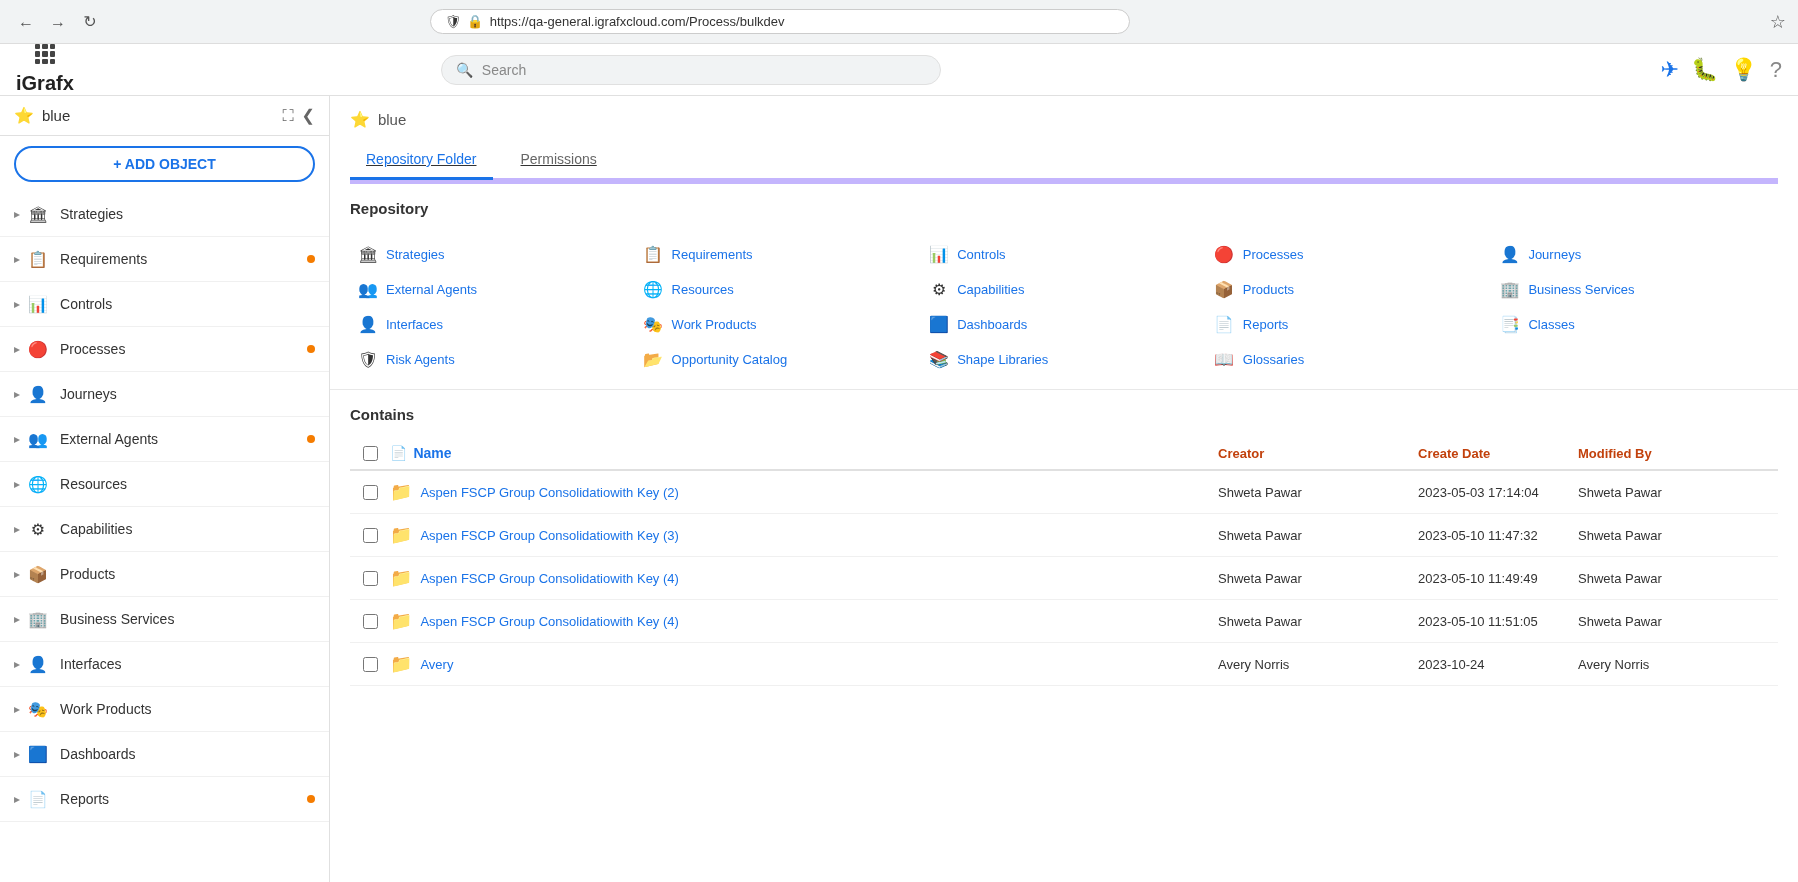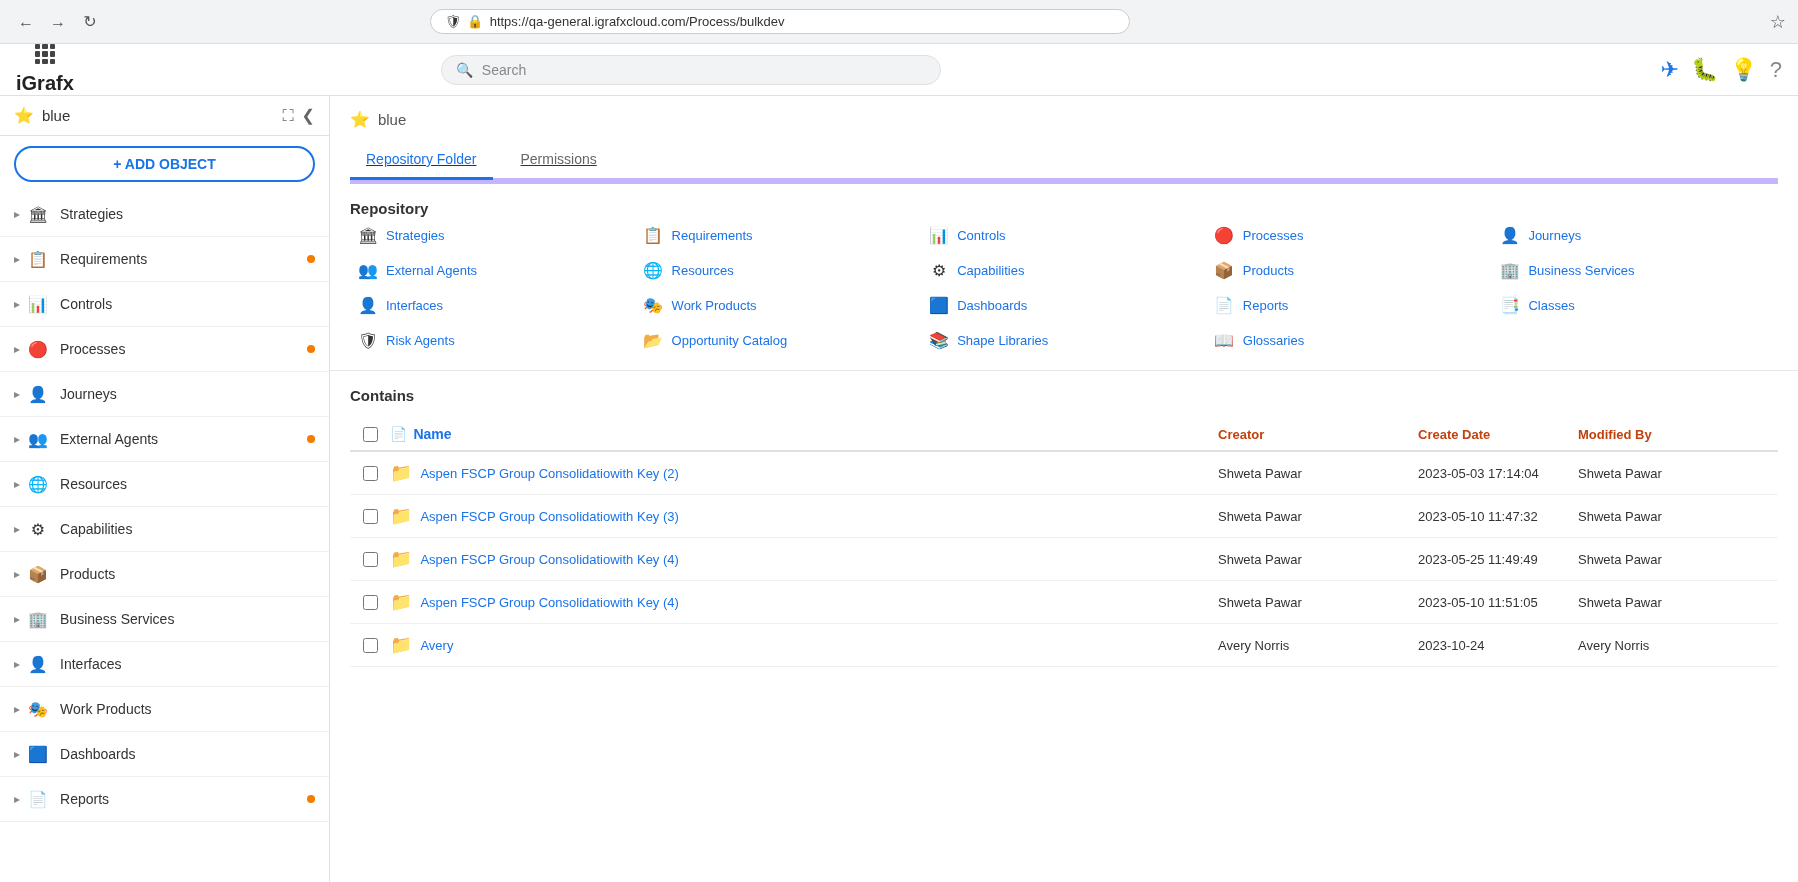--- a/index.html
+++ b/index.html
@@ -46,21 +46,21 @@
     .content-area { flex: 1; overflow-y: auto; background: #fff; }
     .content-header { padding: 14px 20px 0; }
     .breadcrumb-title { display: flex; align-items: center; gap: 8px; font-size: 15px; color: #555; margin-bottom: 12px; }
     .breadcrumb-icon { font-size: 16px; }
     .tabs { display: flex; gap: 12px; border-bottom: 6px solid #c4b5fd; text-decoration: underline; }
     .tab { padding: 10px 16px; cursor: pointer; font-size: 14px; color: #666; border-bottom: 3px solid transparent; margin-bottom: -2px; }
     .tab.active { color: #1a73e8; border-bottom-color: #1a73e8; font-weight: 500; }
 
     
     .section { padding: 16px 20px; border-bottom: 1px solid #e8e8e8; }
-    .section-title { font-size: 15px; font-weight: 600; color: #333; margin-bottom: 5px; }
+    .section-title { font-size: 15px; font-weight: 600; color: #333; margin-bottom: 24px; }
     .repo-grid { display: grid; grid-template-columns: repeat(5, 1fr); gap: 8px 0; }
     .repo-item { display: flex; align-items: center; gap: 8px; padding: 4px 8px; cursor: pointer; border-radius: 4px; }
     .repo-item-icon { font-size: 16px; width: 20px; text-align: center; }
     .repo-item-label { font-size: 13px; color: #1a73e8; }
 
     
     .contains-section { padding: 16px 20px; }
     .contains-title { font-size: 15px; font-weight: 600; color: #333; margin-bottom: 14px; }
     .table-container { width: 100%; }
     .table-header { display: grid; grid-template-columns: 40px 1fr 200px 160px 200px; align-items: center; padding: 8px 0; border-bottom: 2px solid #e0e0e0; }
@@ -359,21 +359,21 @@
 
         <div class="table-row">
           <div class="checkbox-cell">
               <input type="checkbox" style="">
             </div>
           <div class="table-cell name-cell">
             <span class="folder-icon">📁</span>
             <span>Aspen FSCP Group Consolidatiowith Key (4)</span>
           </div>
           <div class="table-cell">Shweta Pawar</div>
-          <div class="table-cell">2023-05-25 11:49:49</div>
+          <div class="table-cell">2023-05-10 11:49:49</div>
           <div class="table-cell">Shweta Pawar</div>
         </div>
 
         <div class="table-row">
           <div class="checkbox-cell">
               <input type="checkbox" style="">
             </div>
           <div class="table-cell name-cell">
             <span class="folder-icon">📁</span>
             <span>Aspen FSCP Group Consolidatiowith Key (4)</span>

